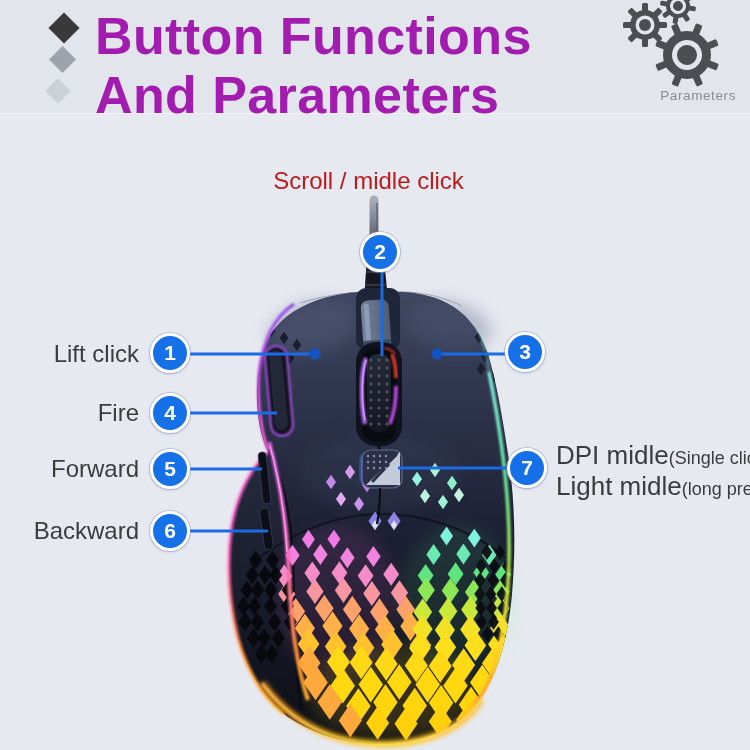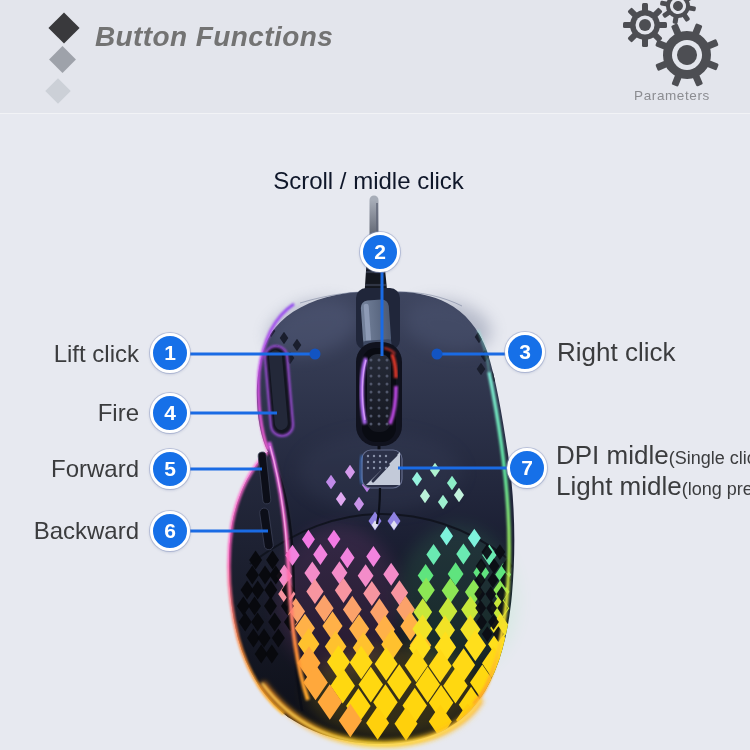--- a/index.html
+++ b/index.html
@@ -2,31 +2,31 @@
 <html><head>
 <meta charset="utf-8">
 <style>
   html,body{margin:0;padding:0;background:#cfd2da;}
   .stage{position:relative;width:750px;height:750px;overflow:hidden;
          background:#e7e9f0;font-family:"Liberation Sans",sans-serif;}
   .band-top{position:absolute;left:0;top:0;width:750px;height:113px;
             background:#e3e5ec;border-bottom:1px solid rgba(255,255,255,.55);}
   .scene{position:absolute;left:0;top:0;width:750px;height:750px;z-index:1;}
   .hud{position:absolute;z-index:2;}
-  .title{left:95px;top:7px;font-size:28px;font-weight:bold;color:#737373;
-         line-height:59px;letter-spacing:.4px;white-space:nowrap;font-style:italic;}
+  .title{left:95px;top:7px;font-size:52px;font-weight:bold;color:#a21caf;
+         line-height:59px;letter-spacing:.4px;white-space:nowrap;}
   .bullet{position:absolute;z-index:2;transform:rotate(45deg);}
   .b1{left:53px;top:17px;width:22px;height:22px;background:#39393c;}
   .b2{left:53px;top:50px;width:19px;height:19px;background:#9ea2aa;}
   .b3{left:49px;top:82px;width:18px;height:18px;background:#ccd0d7;}
   .gears{left:612px;top:0;width:130px;height:88px;}
-  .gears-label{left:608px;top:88px;width:128px;text-align:center;
+  .gears-label{left:608px;top:88px;width:128px;text-align:right;
                font-size:13.5px;color:#8b8c91;letter-spacing:.6px;}
   .top-label{left:228px;top:167px;width:281px;text-align:center;
-             font-size:24px;color:#0f172a;}
+             font-size:24px;color:#b91c1c;}
   .badge{position:absolute;z-index:3;width:34px;height:34px;border-radius:50%;
          background:#1670e8;border:3px solid #ffffff;color:#fff;
          box-shadow:0 0 0 1px rgba(145,160,200,.5),0 1px 3px rgba(60,80,140,.28);
          display:flex;align-items:center;justify-content:center;
          font-size:21px;font-weight:bold;}
   .lbl{position:absolute;z-index:2;font-size:24px;color:#3b3c3e;height:28px;
        line-height:28px;white-space:nowrap;}
   .lbl-l{width:200px;text-align:right;}
   .dpi-block{position:absolute;z-index:2;left:556px;top:441px;line-height:28px;
              font-size:26px;color:#3b3c3e;white-space:nowrap;}
@@ -36,20 +36,21 @@
 <body>
 
 <div class="stage">
   <div class="band-top"></div>
 
   <span class="bullet b1"></span>
   <span class="bullet b2"></span>
   <span class="bullet b3"></span>
   <div class="hud title">
     <div>Button Functions</div>
+    <div>And Parameters</div>
   </div>
 
   <svg class="hud gears" id="gears" viewBox="0 0 130 88">
       <g transform="translate(75 55) rotate(22)">
         <rect x="-3.5" y="-33" width="7" height="13" rx="1.5" fill="#4d4e53" transform="rotate(0)"></rect>
         <rect x="-3.5" y="-33" width="7" height="13" rx="1.5" fill="#4d4e53" transform="rotate(45)"></rect>
         <rect x="-3.5" y="-33" width="7" height="13" rx="1.5" fill="#4d4e53" transform="rotate(90)"></rect>
         <rect x="-3.5" y="-33" width="7" height="13" rx="1.5" fill="#4d4e53" transform="rotate(135)"></rect>
         <rect x="-3.5" y="-33" width="7" height="13" rx="1.5" fill="#4d4e53" transform="rotate(180)"></rect>
         <rect x="-3.5" y="-33" width="7" height="13" rx="1.5" fill="#4d4e53" transform="rotate(225)"></rect>
@@ -453,18 +454,17 @@
   <div class="badge" style="left:505px;top:332px">3</div>
   <div class="badge" style="left:150px;top:393px">4</div>
   <div class="badge" style="left:150px;top:449px">5</div>
   <div class="badge" style="left:150px;top:511px">6</div>
   <div class="badge" style="left:507px;top:448px">7</div>
 
   <div class="lbl lbl-l" style="right:611px;top:340px">Lift click</div>
   <div class="lbl lbl-l" style="right:611px;top:399px">Fire</div>
   <div class="lbl lbl-l" style="right:611px;top:455px">Forward</div>
   <div class="lbl lbl-l" style="right:611px;top:517px">Backward</div>
-  <div class="lbl" style="left:557px;top:338px;font-size:26px">Right click</div>
   <div class="dpi-block">
     <div><span>DPI midle</span><span class="note">(Single click)</span></div>
     <div><span>Light midle</span><span class="note">(long press)</span></div>
   </div>
 </div>
 
 </body></html>

